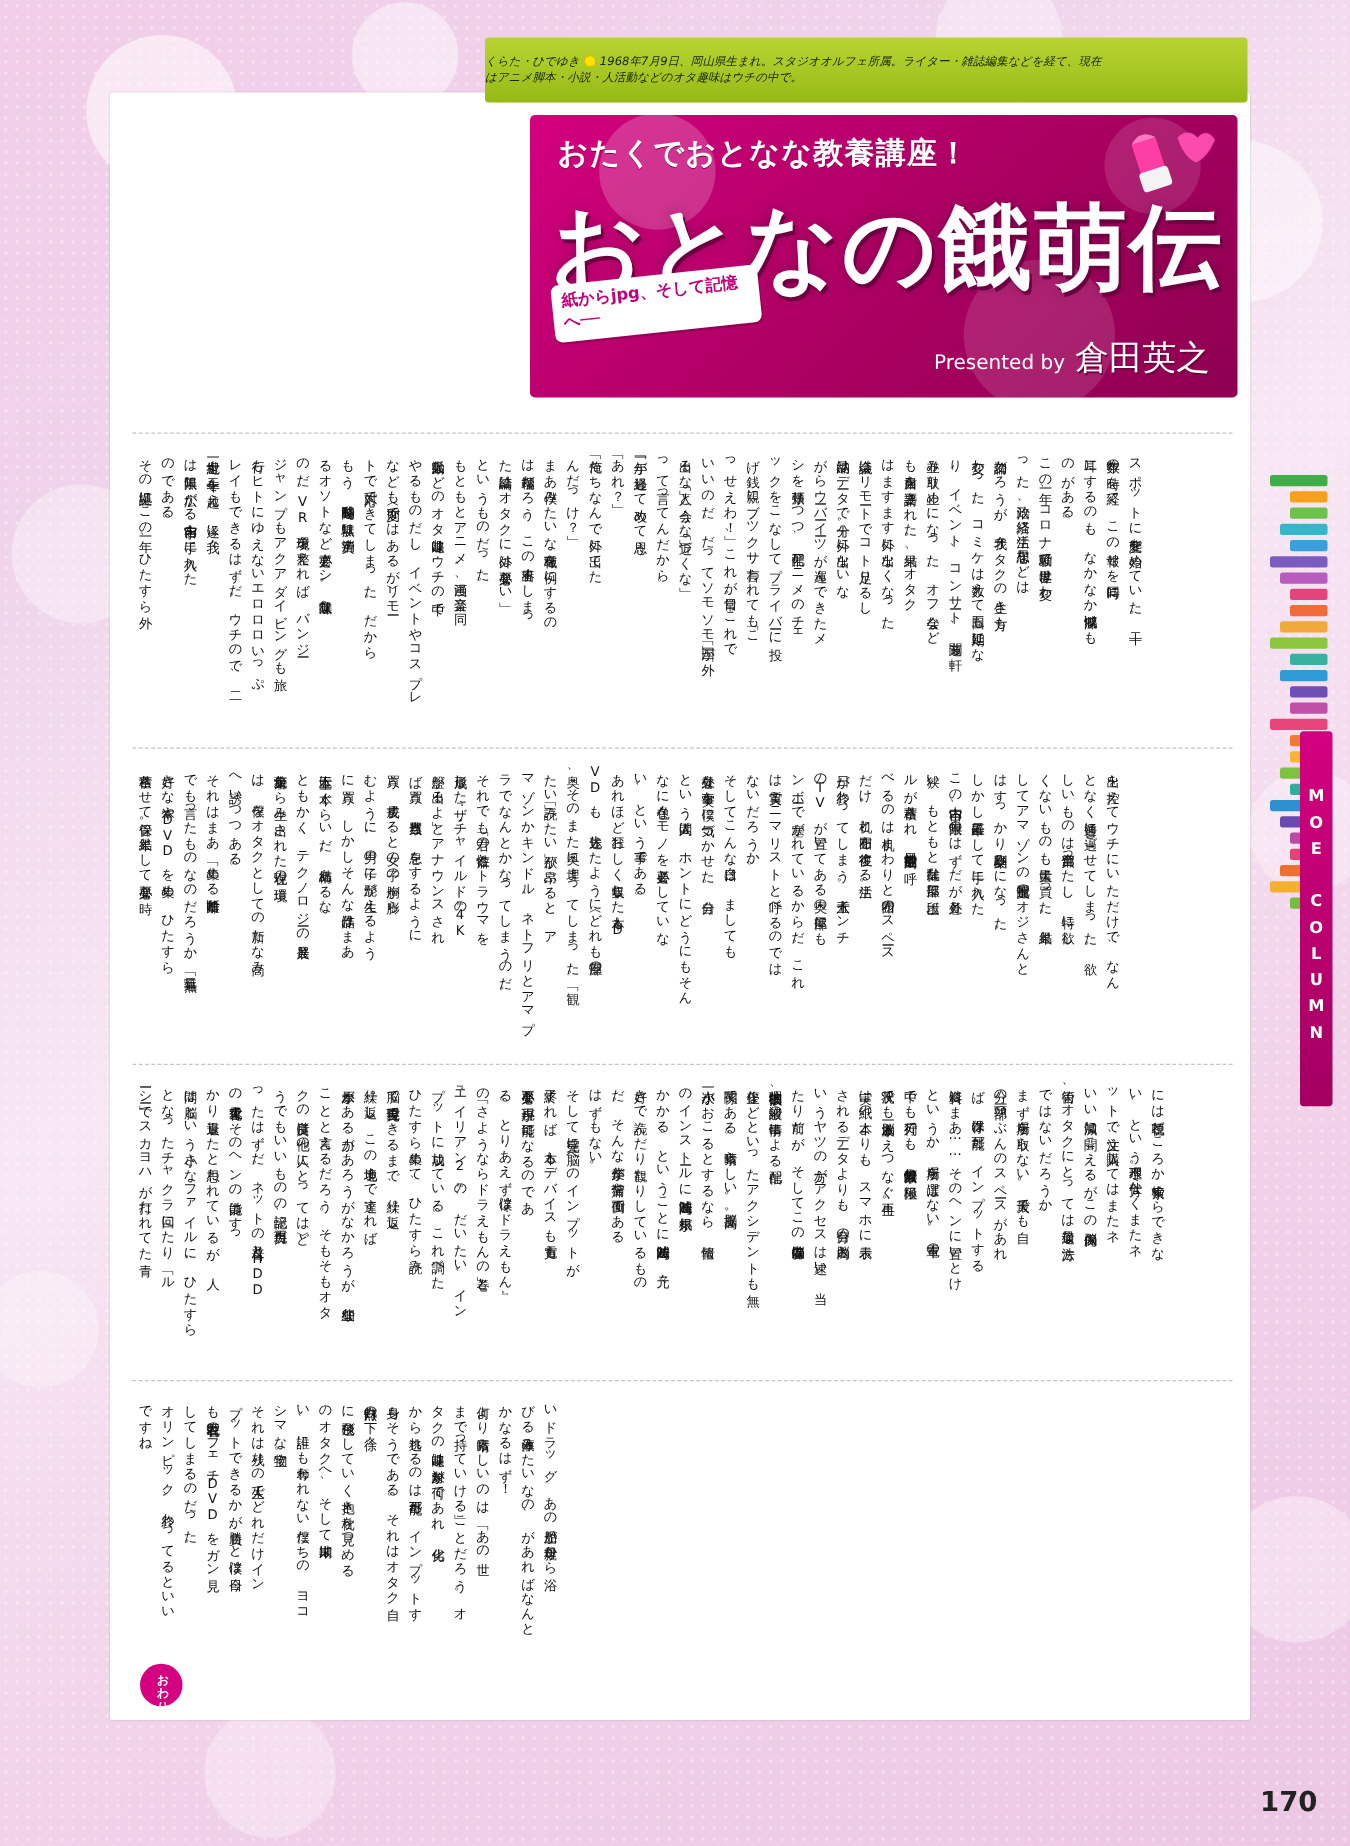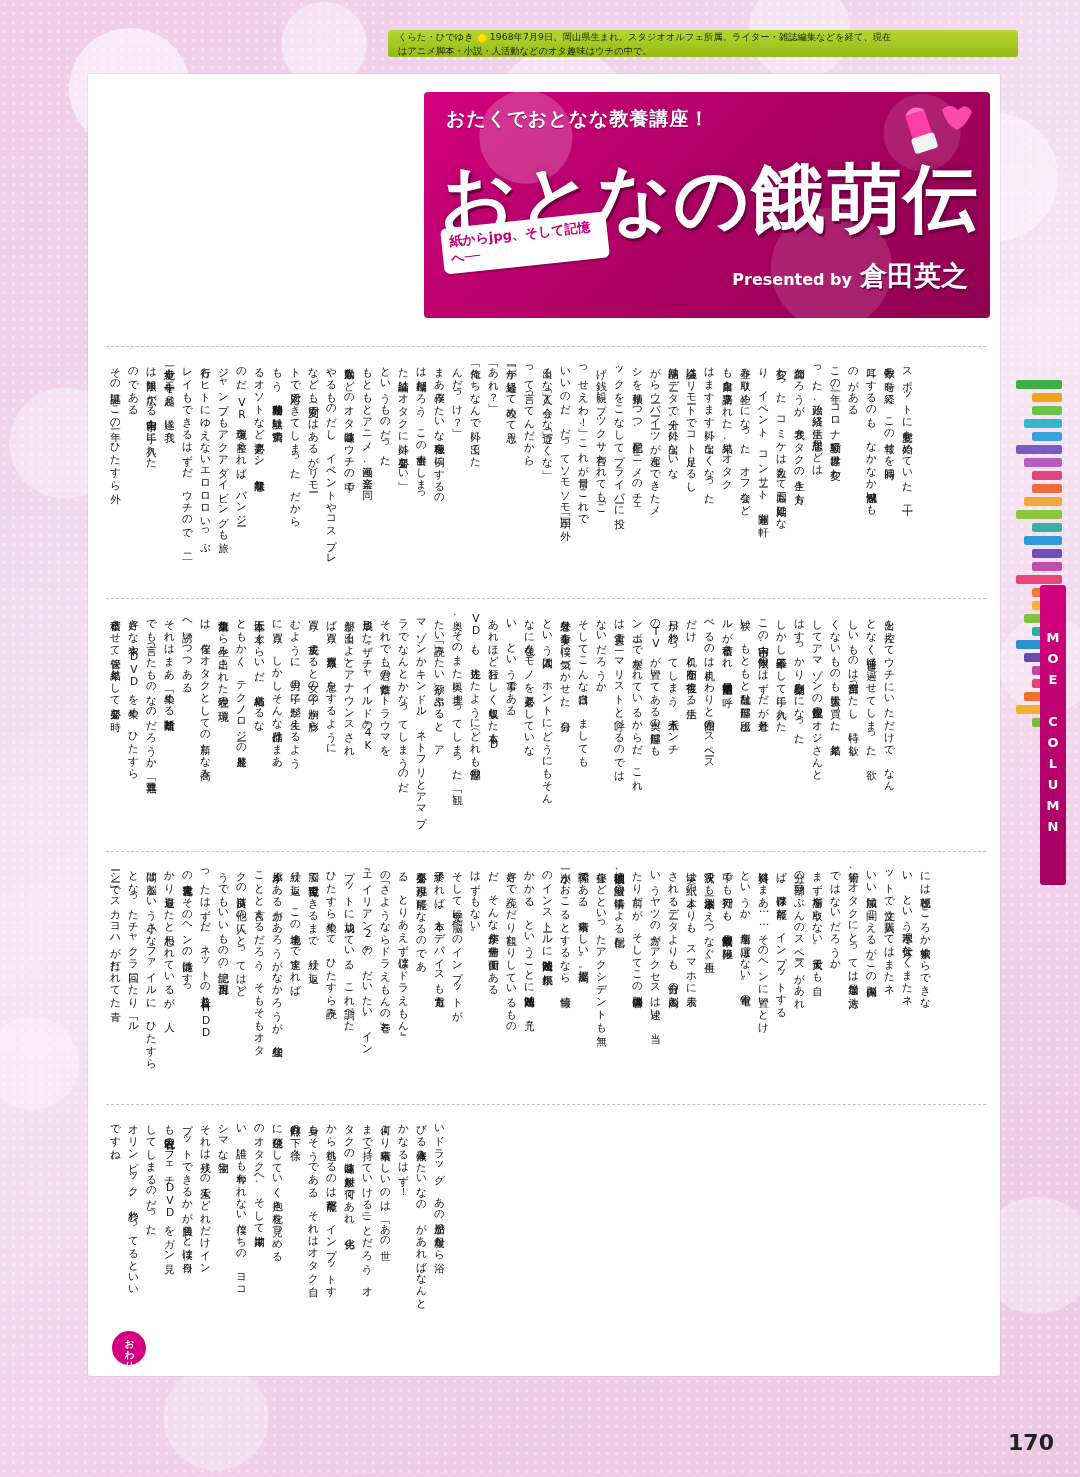--- a/index.html
+++ b/index.html
@@ -23,46 +23,46 @@
       radial-gradient(circle at 20% 96%, rgba(255,255,255,.30) 0 52px, rgba(255,255,255,0) 53px),
       linear-gradient(150deg,#f2cde8 0%,#efd3ea 20%,#f7e7f4 45%,#f1d2e9 70%,#ecc7e4 100%);
   }
   .bg-dots{position:absolute;inset:0;
     background-image:radial-gradient(rgba(255,255,255,.40) 1.4px, rgba(255,255,255,0) 1.6px);
     background-size:9px 9px;opacity:.8;}
   
   .panel{position:absolute;left:88px;top:74px;width:912px;height:1302px;
     background:#fff;border-radius:2px;box-shadow:0 0 0 1px rgba(0,0,0,.05);}
   
-  .author-bar{position:absolute;left:388px;top:30px;width:610px;height:27px;
+  .author-bar{position:absolute;left:388px;top:30px;width:610px;height:52px;
     background:linear-gradient(180deg,#b9d432 0%,#a6c723 55%,#96b915 100%);
-    border-radius:3px;color:#1d2b00;display:flex;align-items:center;padding:0 10px;}
+    border-radius:3px;color:#1d2b00;display:flex;align-items:center;padding:0 0;font-style:italic;}
   .author-bar .txt{font-size:9.2px;line-height:1.45;letter-spacing:.1px;color:#14230a;}
   .dot-y{display:inline-block;width:8px;height:8px;border-radius:50%;
     background:#ffe000;border:1px solid #d8bf00;margin:0 3px;vertical-align:middle;}
   
   .title-block{position:absolute;left:424px;top:92px;width:566px;height:226px;
     background:linear-gradient(135deg,#d4007f 0%,#b10066 45%,#8e0050 100%);
     border-radius:4px;overflow:hidden;}
   .title-block:before{content:"";position:absolute;inset:0;
     background:
       radial-gradient(circle at 18% 20%, rgba(255,255,255,.20) 0 46px, rgba(255,255,255,0) 47px),
       radial-gradient(circle at 72% 78%, rgba(255,255,255,.13) 0 60px, rgba(255,255,255,0) 61px),
       radial-gradient(circle at 88% 18%, rgba(255,255,255,.12) 0 38px, rgba(255,255,255,0) 39px);}
-  .kicker{position:absolute;left:22px;top:14px;font-size:19px;font-weight:bold;color:#fff;
+  .kicker{position:absolute;left:22px;top:14px;font-size:24px;font-weight:bold;color:#fff;
     letter-spacing:1px;text-shadow:0 1px 0 #7b0047;}
   .maintitle{position:absolute;left:16px;top:36px;width:540px;text-align:center;
     font-family:"DejaVu Serif","Liberation Serif",serif;font-weight:bold;
     font-size:74px;line-height:1.05;color:#fff;letter-spacing:2px;
     text-shadow:2px 3px 0 #6d0040, 0 0 10px rgba(0,0,0,.25);margin-top:32px;}
   .lipstick{position:absolute;right:18px;top:8px;width:92px;height:56px;}
   .sublabel{position:absolute;left:18px;top:128px;width:150px;transform:rotate(-6deg);
     background:#fff;border-radius:6px;padding:6px 8px;color:#c2007a;font-size:13px;
     font-weight:bold;line-height:1.3;box-shadow:1px 2px 0 rgba(0,0,0,.18);}
-  .presented{position:absolute;right:22px;bottom:24px;color:#fff;font-size:16px;font-weight:bold;}
+  .presented{position:absolute;right:22px;bottom:14px;color:#fff;font-size:16px;font-weight:normal;}
   .presented .name{font-family:"DejaVu Serif","Liberation Serif",serif;font-size:27px;margin-left:8px;
     text-shadow:1px 2px 0 #6d0040;}
   
   .cols{position:absolute;left:106px;top:92px;width:880px;height:1270px;}
   .colgroup{position:absolute;display:flex;flex-direction:row-reverse;gap:0;}
   .vcol{writing-mode:vertical-rl;text-orientation:upright;
     font-family:"DejaVu Sans","Liberation Sans",sans-serif;
     font-size:10.6px;line-height:1.62;letter-spacing:.4px;color:#111;
     width:18px;height:100%;}
   .rule-dash{position:absolute;border-top:1px dashed #c3c3c3;}

